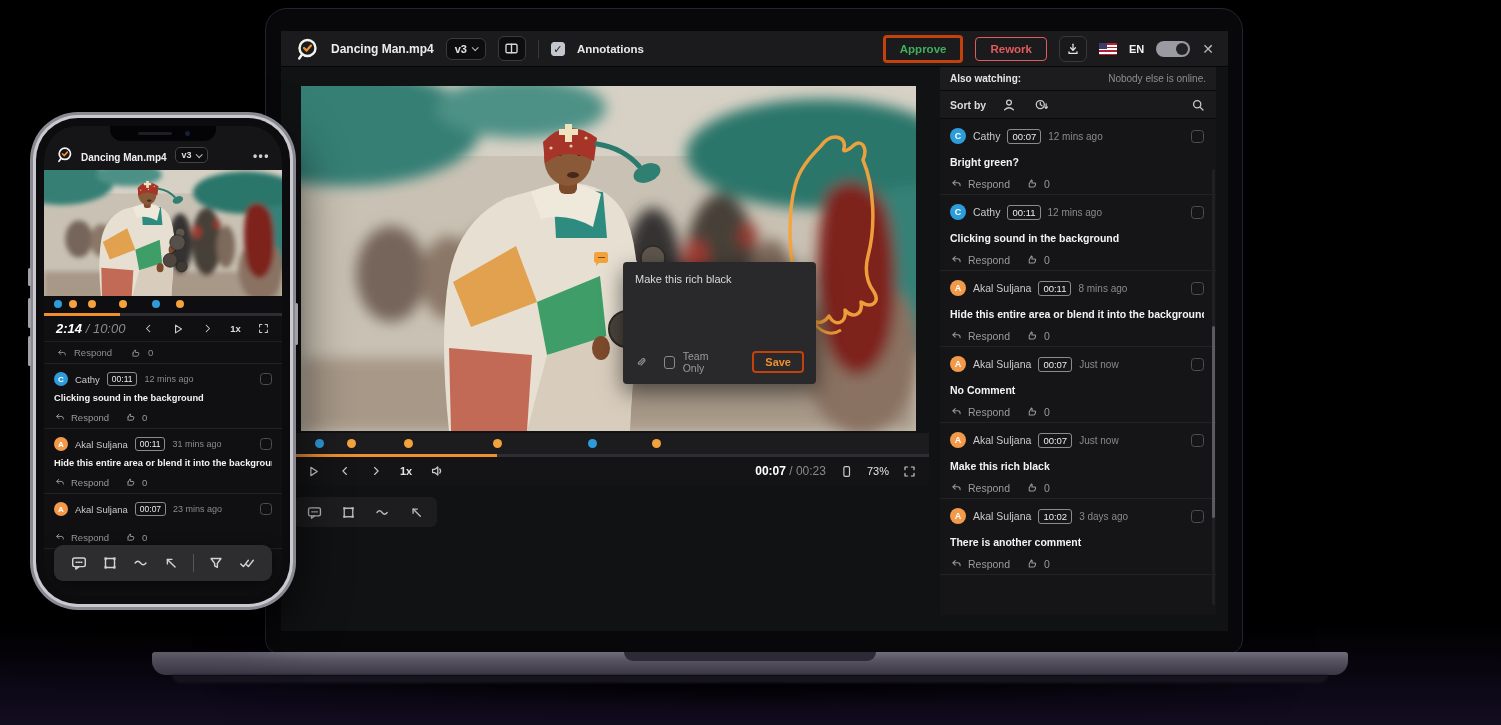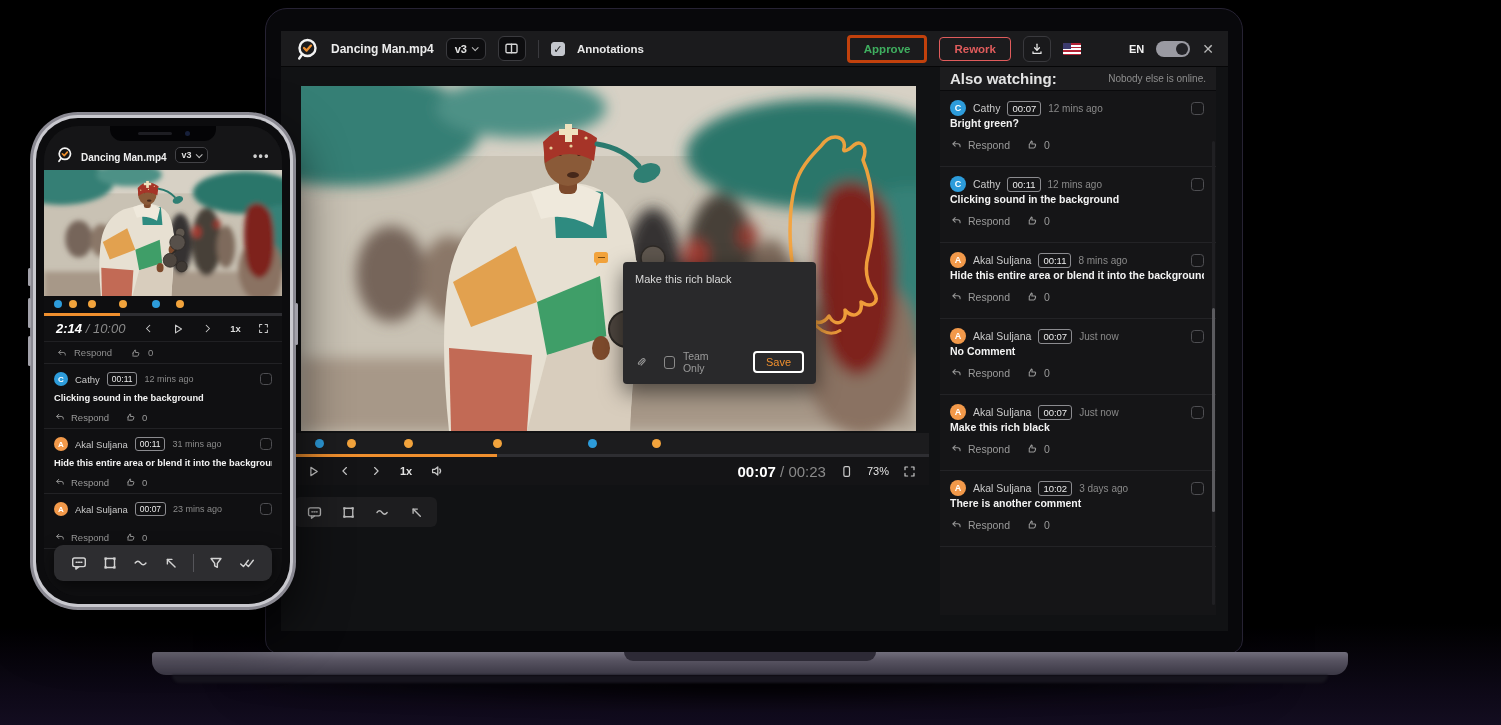--- a/index.html
+++ b/index.html
@@ -25,72 +25,72 @@
   .vdiv{width:1px;height:18px;background:#3a3a3e;}
   .cb{width:14px;height:14px;border-radius:3px;border:1.5px solid #7c7c82;}
   .cb.checked{background:#c3c6cc;border-color:#c3c6cc;color:#17181a;font-size:11px;line-height:13px;text-align:center;font-weight:bold;}
   .annot-label{font-size:11.5px;color:#e8e8e8;font-weight:bold;}
   .btn-outline{background:transparent;border-radius:4px;padding:5px 14px;font-size:11.5px;font-weight:bold;cursor:pointer;font-family:inherit;}
   .btn-approve{border:3px solid #c2410c;color:#3fae5f;}
   .btn-rework{border:1px solid #e05c5c;color:#e05c5c;}
   .dl-btn{width:28px;height:26px;background:#19191b;border:1px solid #39393d;border-radius:6px;display:grid;place-items:center;color:#e5e5e5;cursor:pointer;}
   .flag{position:relative;width:18px;height:12px;background:repeating-linear-gradient(180deg,#b22234 0 1.75px,#fff 1.75px 3.5px);border-radius:1px;overflow:hidden;}
   .flag::before{content:"";position:absolute;left:0;top:0;width:8px;height:6px;background:#3c3b6e;}
-  .lang{font-size:11px;color:#f2f2f2;font-weight:bold;margin-left:36px;}
+  .lang{font-size:11px;color:#f2f2f2;font-weight:bold;}
   .toggle{position:relative;width:34px;height:16px;background:#9a9aa2;border-radius:9px;cursor:pointer;}
   .toggle-knob{position:absolute;right:2px;top:2px;width:12px;height:12px;border-radius:50%;background:#222226;}
   .close-x{color:#b8b8b8;font-size:14px;cursor:pointer;line-height:1;}
   
   .video-wrap{position:absolute;left:20px;top:55px;width:615px;height:345px;background:#000;overflow:hidden;}
   .video-wrap svg.scene-svg{display:block;width:100%;height:100%;}
   .annot-svg{position:absolute;inset:0;z-index:2;pointer-events:none;}
   .pin{position:absolute;left:293px;top:166px;z-index:3;width:14px;height:11px;background:#f2a33c;border-radius:2.5px;display:grid;place-items:center;cursor:pointer;}
   .pin::before{content:"";width:7px;height:1.5px;background:#7a4c12;box-shadow:0 0 0 0 #7a4c12;}
   .pin::after{content:"";position:absolute;left:2px;bottom:-3px;border:3px solid transparent;border-top-color:#f2a33c;border-left-color:#f2a33c;width:0;height:0;}
   .popup{position:absolute;left:322px;top:176px;z-index:4;width:193px;height:122px;background:#29292b;border-radius:4px;box-shadow:0 8px 22px rgba(0,0,0,.55);padding:11px 12px 10px;display:flex;flex-direction:column;}
   .popup-text{font-size:11px;color:#d9d9d9;}
   .popup-foot{margin-top:auto;display:flex;align-items:center;gap:8px;color:#9a9a9a;}
-  .save-btn{border:2px solid #ffffff;color:#ef8f2e;background:transparent;border-radius:4px;font-size:11px;font-weight:normal;padding:3px 11px;cursor:pointer;font-family:inherit;}
+  .save-btn{border:2px solid #c2410c;color:#ef8f2e;background:transparent;border-radius:4px;font-size:11px;font-weight:bold;padding:3px 11px;cursor:pointer;font-family:inherit;}
   .team-label{font-size:10.5px;color:#9a9a9a;}
   .timeline{position:absolute;left:13px;top:402px;width:635px;height:24px;background:#1c1c1e;cursor:pointer;}
   .marker{position:absolute;top:6px;width:9px;height:9px;border-radius:50%;margin-left:-4px;}
   .marker.blue{background:#2d9cdb;}.marker.orange{background:#f2a33c;}
   .track{position:absolute;left:0;bottom:0;width:100%;height:3px;background:#2e2e32;}
   .track-fill{height:100%;background:#ef8f2e;}
   .controls{position:absolute;left:13px;top:426px;width:635px;height:28px;background:#141416;display:flex;align-items:center;gap:17px;padding:0 12px;color:#c9c9c9;}
   .ctrl-right{margin-left:auto;display:flex;align-items:center;gap:13px;}
   .speed{font-size:11px;color:#e2e2e2;font-weight:bold;}
-  .time{font-size:15px;color:#fff;font-weight:bold;}
+  .time{font-size:12px;color:#fff;font-weight:bold;}
   .time .dim{color:#8a8a8a;font-weight:normal;}
   .zoom-pct{font-size:11px;color:#e2e2e2;font-weight:normal;}
   .tools{position:absolute;left:13px;top:466px;height:30px;background:#1d1d1f;border-radius:6px;display:flex;align-items:center;gap:17px;padding:0 12px;color:#b8b8b8;}
   
   .panel{position:absolute;left:659px;top:36px;width:276px;height:548px;background:#131315;display:flex;flex-direction:column;}
   .p-row{display:flex;align-items:center;padding:0 10px;border-bottom:1px solid #0a0a0c;background:#1c1c1e;}
   .p-row1{height:24px;justify-content:space-between;}
-  .p-watch{font-size:15px;color:#e3e3e3;font-weight:bold;}
+  .p-watch{font-size:10px;color:#e3e3e3;font-weight:bold;}
   .p-status{font-size:10px;color:#8d8d8d;}
   .p-row2{height:28px;justify-content:space-between;background:#1a1a1c;}
   .p-summary{font-size:11px;color:#ededed;font-weight:bold;}
   .p-filter{display:flex;align-items:center;gap:7px;font-size:11px;color:#eaeaea;font-weight:bold;cursor:pointer;}
   .p-row3{height:28px;gap:15px;background:#1a1a1c;color:#c9c9c9;}
   .sort-label{font-size:10.5px;color:#dcdcdc;font-weight:bold;}
   .clock-sort{display:flex;align-items:center;}
   .clist{position:relative;flex:1;background:#151517;overflow:hidden;}
   .scrollbar{position:absolute;right:1px;top:50px;bottom:10px;width:3px;background:#202023;border-radius:2px;}
   .scroll-thumb{position:absolute;top:36%;height:44%;width:100%;background:#5b5b5f;border-radius:2px;}
   .comment{height:76px;padding:9px 12px 6px 10px;border-bottom:1px solid #232326;}
   .c-head{display:flex;align-items:center;gap:7px;}
   .avatar{width:16px;height:16px;border-radius:50%;color:#fff;font-size:9px;font-weight:bold;display:grid;place-items:center;flex:none;}
   .avatar.blue{background:#2d9cdb;}.avatar.orange{background:#f2994a;}
   .c-author{font-size:10.5px;color:#c9c9c9;}
   .c-ts{border:1px solid #8b8b8f;border-radius:3px;padding:0 4px;font-size:9.5px;line-height:13px;color:#ececec;}
   .c-ago{font-size:10px;color:#8a8a8a;}
   .c-check{margin-left:auto;width:13px;height:13px;border:1.5px solid #4e4e52;border-radius:3.5px;cursor:pointer;flex:none;}
-  .c-text{margin-top:1px;font-size:10.5px;font-weight:bold;color:#f3f3f3;white-space:nowrap;overflow:hidden;}
+  .c-text{margin-top:12px;font-size:10.5px;font-weight:bold;color:#f3f3f3;white-space:nowrap;overflow:hidden;}
   .c-foot{margin-top:9px;display:flex;align-items:center;gap:6px;color:#9a9a9a;font-size:10.5px;}
   .reply-g{display:flex;align-items:center;gap:5px;cursor:pointer;}
   .likes{display:flex;align-items:center;gap:5px;margin-left:10px;cursor:pointer;}
   
   .phone{position:absolute;left:36px;top:118px;width:254px;height:486px;border-radius:42px;background:#0c0c0e;
          box-shadow:0 0 0 3px #c9c9cf,0 0 0 6px #8a8992,0 22px 55px rgba(0,0,0,.9);z-index:10;}
   .pbtn{position:absolute;width:3px;border-radius:2px;background:#a2a1aa;}
   .pbtn.l1{left:-8px;top:150px;height:18px;}.pbtn.l2{left:-8px;top:180px;height:30px;}.pbtn.l3{left:-8px;top:218px;height:30px;}
   .pbtn.r1{right:-8px;top:185px;height:42px;}
   .pscreen{position:absolute;inset:8px;border-radius:34px;overflow:hidden;background:#101012;}
@@ -388,20 +388,33 @@
       <svg class="ic" width="17" height="17">
           <use href="#i-arrownw"></use>
         </svg>
     </div>
 
     <div class="panel">
       <div class="p-row p-row1">
         <span class="p-watch">Also watching:</span>
         <span class="p-status">Nobody else is online.</span>
       </div>
+      <div class="p-row p-row3">
+        <span class="sort-label">Sort by</span>
+        <svg class="ic" width="16" height="16">
+            <use href="#i-person"></use>
+          </svg>
+        <svg class="ic clock-sort" width="19" height="16">
+            <use href="#i-clock"></use>
+          </svg>
+        <span class="spacer"></span>
+        <svg class="ic" width="16" height="16">
+            <use href="#i-search"></use>
+          </svg>
+      </div>
       <div class="clist">
 
         <div class="scrollbar">
             <div class="scroll-thumb"></div>
           </div>
 
           <div class="comment">
             <div class="c-head">
               <span class="avatar blue">C</span>
               <span class="c-author">Cathy</span>

